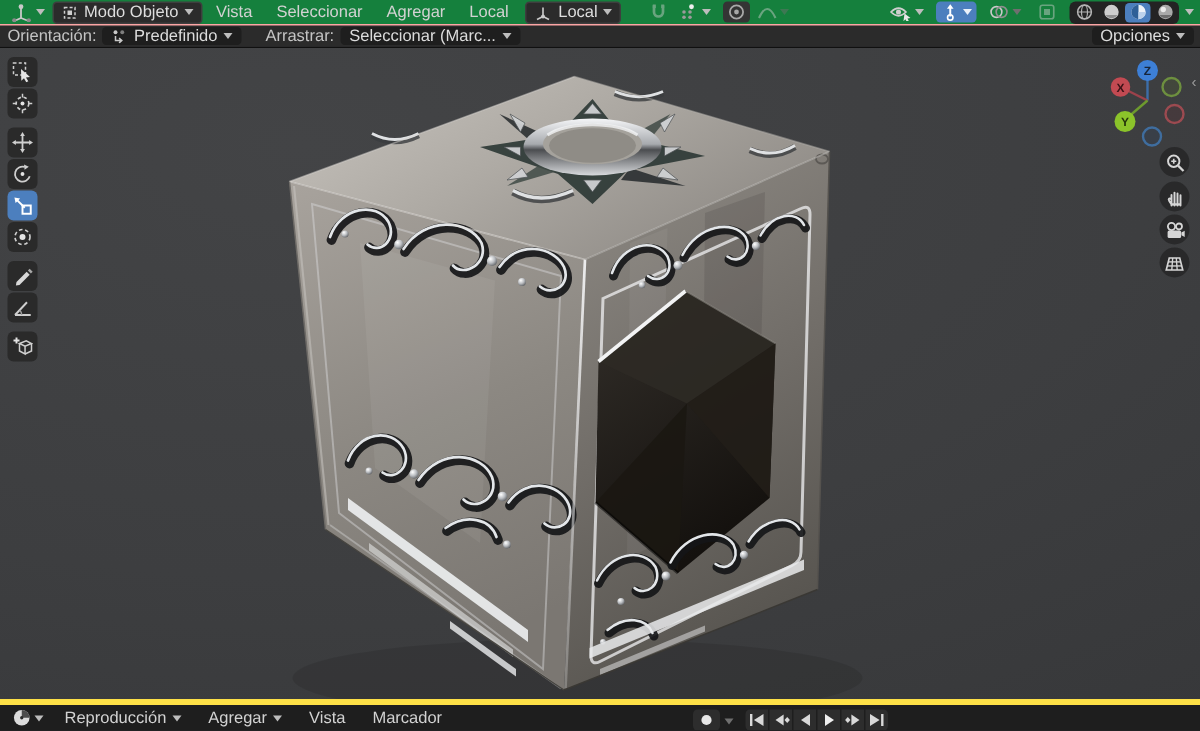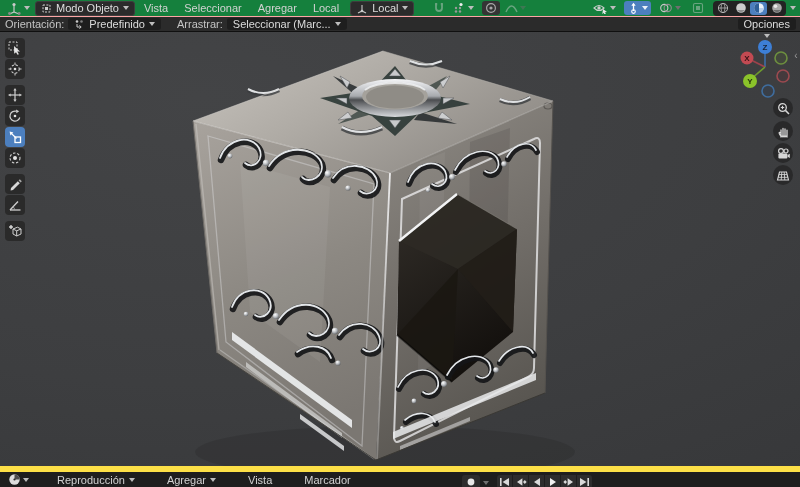--- a/index.html
+++ b/index.html
@@ -24,41 +24,41 @@
   .seg{display:flex;align-items:center;background:#232323;border-radius:4px;padding:1px;gap:1px;}
   .segbtn{width:17px;height:13px;display:flex;align-items:center;justify-content:center;border-radius:3px;}
   .segbtn.active{background:#4c7fbe;}
   .bluebtn{background:#4c7fbe;border-color:#5a8cc8;}
   
   .toolsettings{position:absolute;left:0;top:16px;width:800px;height:15px;background:#2b2b2b;
     border-top:1px solid #fca5a5;display:flex;align-items:center;gap:4px;padding:0 5px;box-sizing:border-box;z-index:30;}
   .ts-label{color:#c4c4c4;}
   .dbtn{display:flex;align-items:center;gap:4px;height:12px;padding:0 6px;border-radius:3px;
     background:#1e1e1e;color:#dcdcdc;white-space:nowrap;}
-  .options-btn{position:absolute;right:4px;top:1px;flex-direction:column;}
+  .options-btn{position:absolute;right:4px;top:1px;}
   
   .viewport{position:absolute;left:0;top:31px;width:800px;height:435px;
     background:radial-gradient(130% 120% at 25% 15%, #434446 0%, #3d3e40 55%, #363739 100%);
     border-top:1px solid #101010;overflow:hidden;}
   .scene{position:absolute;left:0;top:0;}
   
   .toolbar{position:absolute;left:5px;top:6px;display:flex;flex-direction:column;gap:1px;z-index:10;}
   .tool{width:20px;height:20px;border-radius:4px;background:rgba(40,40,40,.92);
     display:flex;align-items:center;justify-content:center;}
   .tool.active{background:#4c7fbe;}
   .tool.gap{margin-top:5px;}
   
   .navgizmo{position:absolute;right:6px;top:4px;z-index:10;}
   .navbtn{position:absolute;right:7px;width:20px;height:20px;border-radius:50%;
     background:rgba(30,30,30,.65);display:flex;align-items:center;justify-content:center;z-index:10;}
   .sidebar-toggle{position:absolute;right:0;top:18px;color:#9a9a9a;font-size:10px;z-index:10;
     width:8px;text-align:center;}
   
   .timeline{position:absolute;left:0;top:466px;width:800px;height:21px;background:#1e1e1e;
-    border-top:6px solid #fde047;display:flex;align-items:center;gap:18px;padding:0 5px;box-sizing:border-box;}
+    border-top:4px solid #fde047;display:flex;align-items:center;gap:4px;padding:0 5px;box-sizing:border-box;}
   .playgroup{position:absolute;left:497px;top:3px;display:flex;gap:1px;}
   .pbtn{width:15px;height:14px;background:#2d2d2d;display:flex;align-items:center;justify-content:center;}
   .pbtn:first-child{border-radius:3px 0 0 3px;}
   .pbtn:last-child{border-radius:0 3px 3px 0;}
   .recbtn{position:absolute;left:462px;top:3px;width:18px;height:14px;background:#2d2d2d;
     border-radius:3px;display:flex;align-items:center;justify-content:center;}
   .rec-chev{position:absolute;left:483px;top:9px;}
   svg{display:block;}
 </style>
 </head>

